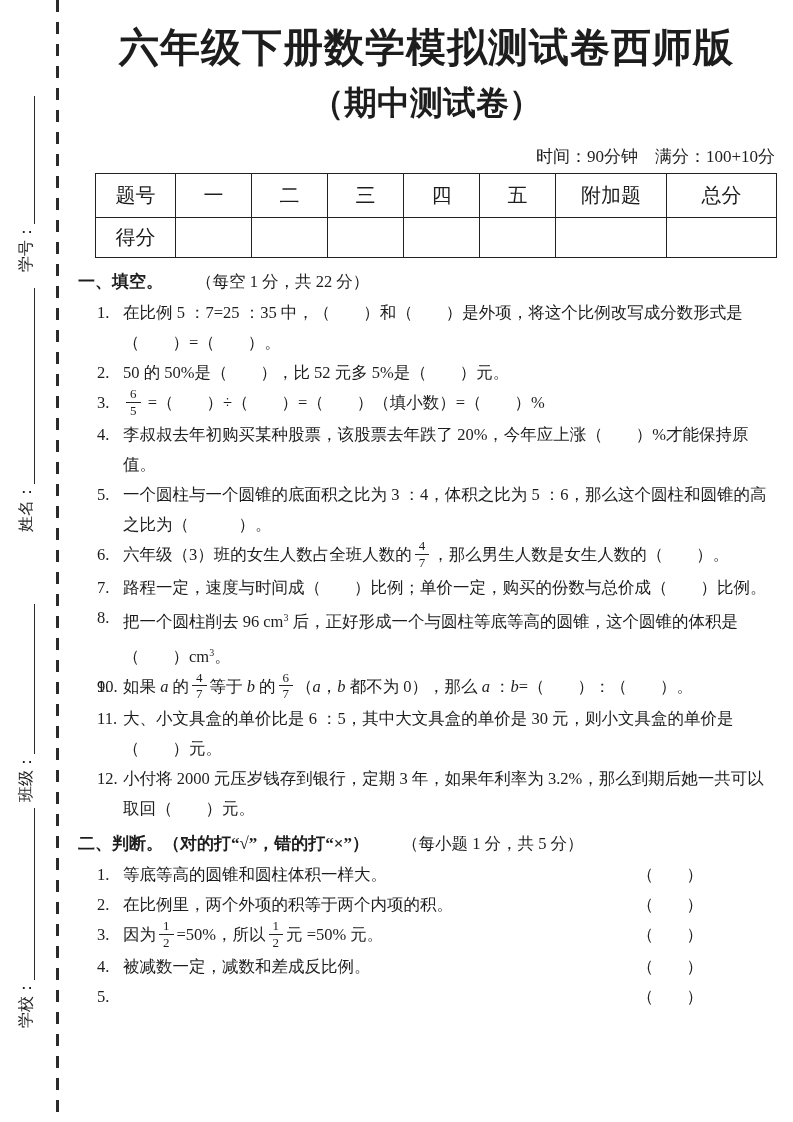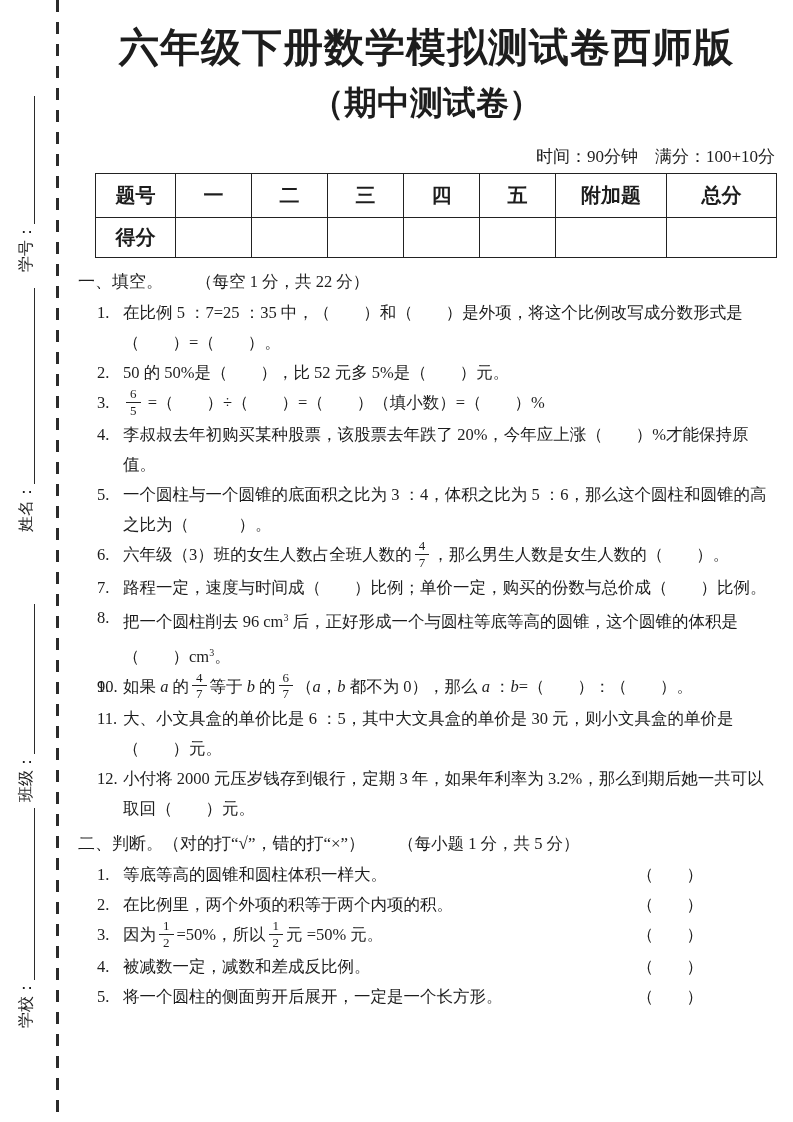--- a/index.html
+++ b/index.html
@@ -36,29 +36,29 @@
     font-size:33px;font-weight:700;line-height:46px;
   }
   .meta{margin-top:19px;text-align:right;font-size:17px;line-height:24px;}
   
   table.score{
     border-collapse:collapse;table-layout:fixed;
     margin-left:17px;width:681px;margin-top:4px;
   }
   table.score td{
     border:1.7px solid #222;text-align:center;vertical-align:middle;
-    font-size:20px;font-weight:700;padding:0;
+    font-size:20px;font-weight:400;padding:0;
   }
   table.score tr.hrow td{height:43px;}
   table.score tr.srow td{height:39px;}
   
   #sections{margin-top:10px;}
   .section{margin-top:6px;}
   .sec-head{font-size:17px;line-height:28px;margin-bottom:2px;}
-  .sec-title{font-weight:400;}
+  .sec-title{font-weight:700;}
   .sec-note{font-weight:400;font-size:16.5px;margin-left:33px;}
   .question{
     position:relative;padding-left:28px;margin-left:17px;
     font-size:16.5px;line-height:30px;
   }
   .qnum{position:absolute;left:2px;top:0;}
   .question.judge{display:flex;align-items:baseline;padding-right:72px;}
   .question.judge .qbody{flex:0 1 auto;}
   .question.judge .bracket{margin-left:auto;white-space:nowrap;}
   .frac{
@@ -186,19 +186,18 @@
               </span>元 =50% 元。</span>
             <span class="bracket">（　　）</span>
           </div>
           <div class="question judge">
             <span class="qnum">4.</span>
             <span class="qbody">被减数一定，减数和差成反比例。</span>
             <span class="bracket">（　　）</span>
           </div>
           <div class="question judge">
             <span class="qnum">5.</span>
-            <span class="qbody">将一个圆柱的侧面剪开后展开，一定是一个长方形。</span>
             <span class="bracket">（　　）</span>
           </div>
         </div>
       </div>
   </div>
 </div>
 
 </body></html>

